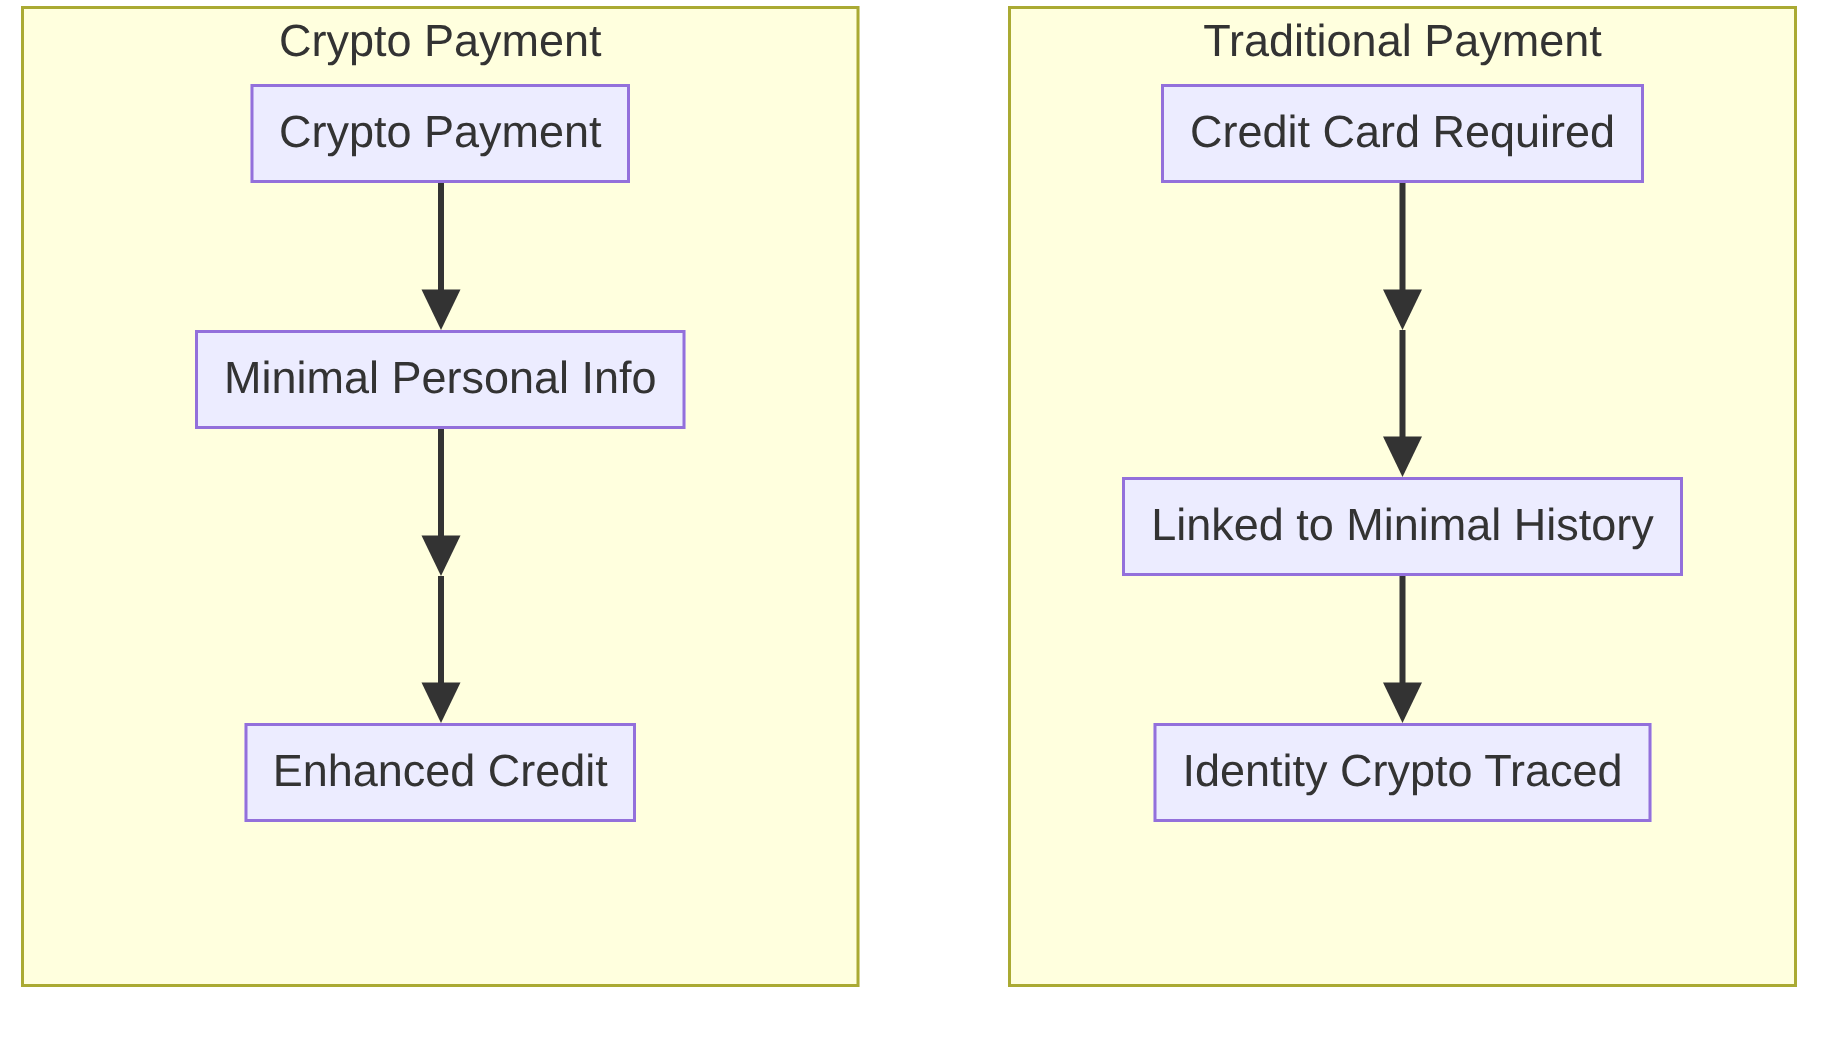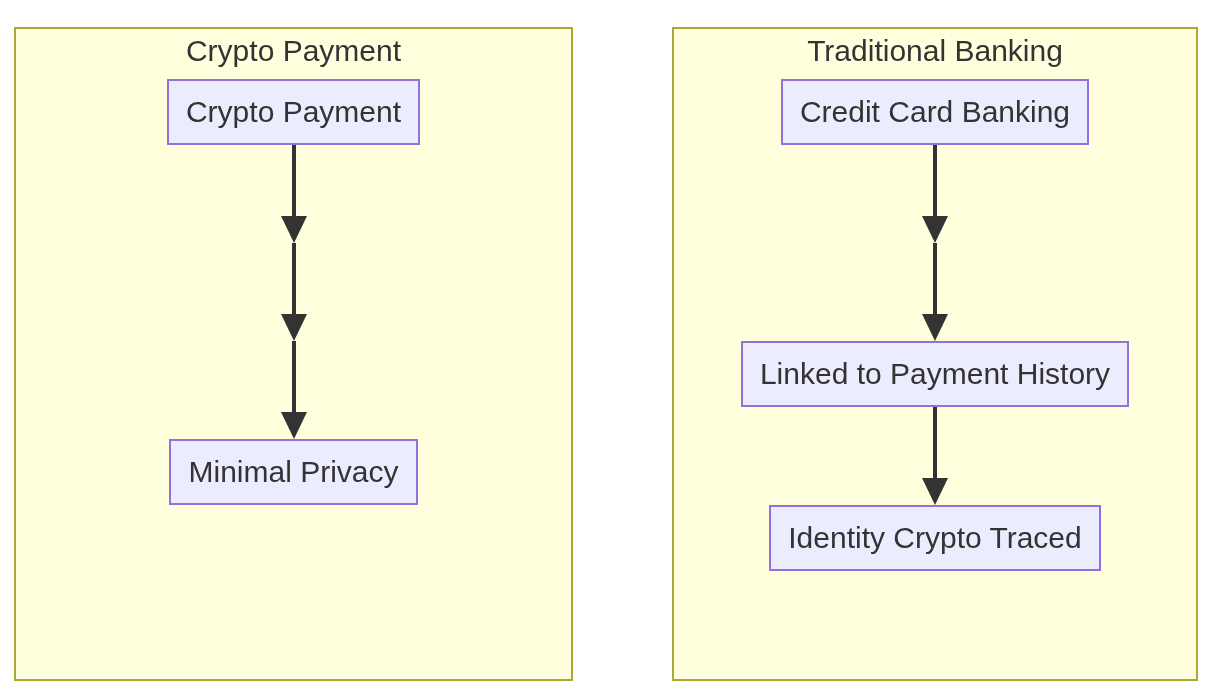--- a/index.html
+++ b/index.html
@@ -19,21 +19,21 @@
   body {
     width: 1230px;
     height: 696px;
     position: relative;
     background: var(--background);
     font-family: "Liberation Sans", sans-serif;
     color: var(--text-color);
   }
   .panel {
     position: absolute;
-    top: 27px;
+    top: 4px;
     height: 654px;
     background: var(--panel-fill);
     border: 2px solid var(--panel-border);
     display: flex;
     flex-direction: column;
     align-items: center;
   }
   .panel--left  { left: 14px;  width: 559px; }
   .panel--right { left: 672px; width: 526px; }
   .panel-title {
@@ -68,52 +68,53 @@
 <section class="panel panel--left">
   <div class="panel-title">Crypto Payment</div>
 
   <div class="node node--first">Crypto Payment</div>
 
   <svg class="arrow" width="28" height="98" viewBox="0 0 28 98" aria-hidden="true">
     <line x1="14" y1="0" x2="14" y2="72" stroke="currentColor" stroke-width="4"></line>
     <polygon points="1,71 27,71 14,98" fill="currentColor"></polygon>
   </svg>
 
+  <div class="node">Minimal Personal Info</div>
 
   <svg class="arrow" width="28" height="98" viewBox="0 0 28 98" aria-hidden="true">
     <line x1="14" y1="0" x2="14" y2="72" stroke="currentColor" stroke-width="4"></line>
     <polygon points="1,71 27,71 14,98" fill="currentColor"></polygon>
   </svg>
 
 
   <svg class="arrow" width="28" height="98" viewBox="0 0 28 98" aria-hidden="true">
     <line x1="14" y1="0" x2="14" y2="72" stroke="currentColor" stroke-width="4"></line>
     <polygon points="1,71 27,71 14,98" fill="currentColor"></polygon>
   </svg>
 
-  <div class="node">Minimal Privacy</div>
+  <div class="node">Enhanced Credit</div>
 </section>
 
 <section class="panel panel--right">
-  <div class="panel-title">Traditional Banking</div>
+  <div class="panel-title">Traditional Payment</div>
 
-  <div class="node node--first">Credit Card Banking</div>
+  <div class="node node--first">Credit Card Required</div>
 
   <svg class="arrow" width="28" height="98" viewBox="0 0 28 98" aria-hidden="true">
     <line x1="14" y1="0" x2="14" y2="72" stroke="currentColor" stroke-width="4"></line>
     <polygon points="1,71 27,71 14,98" fill="currentColor"></polygon>
   </svg>
 
 
   <svg class="arrow" width="28" height="98" viewBox="0 0 28 98" aria-hidden="true">
     <line x1="14" y1="0" x2="14" y2="72" stroke="currentColor" stroke-width="4"></line>
     <polygon points="1,71 27,71 14,98" fill="currentColor"></polygon>
   </svg>
 
-  <div class="node">Linked to Payment History</div>
+  <div class="node">Linked to Minimal History</div>
 
   <svg class="arrow" width="28" height="98" viewBox="0 0 28 98" aria-hidden="true">
     <line x1="14" y1="0" x2="14" y2="72" stroke="currentColor" stroke-width="4"></line>
     <polygon points="1,71 27,71 14,98" fill="currentColor"></polygon>
   </svg>
 
   <div class="node">Identity Crypto Traced</div>
 </section>
 
 </body></html>

